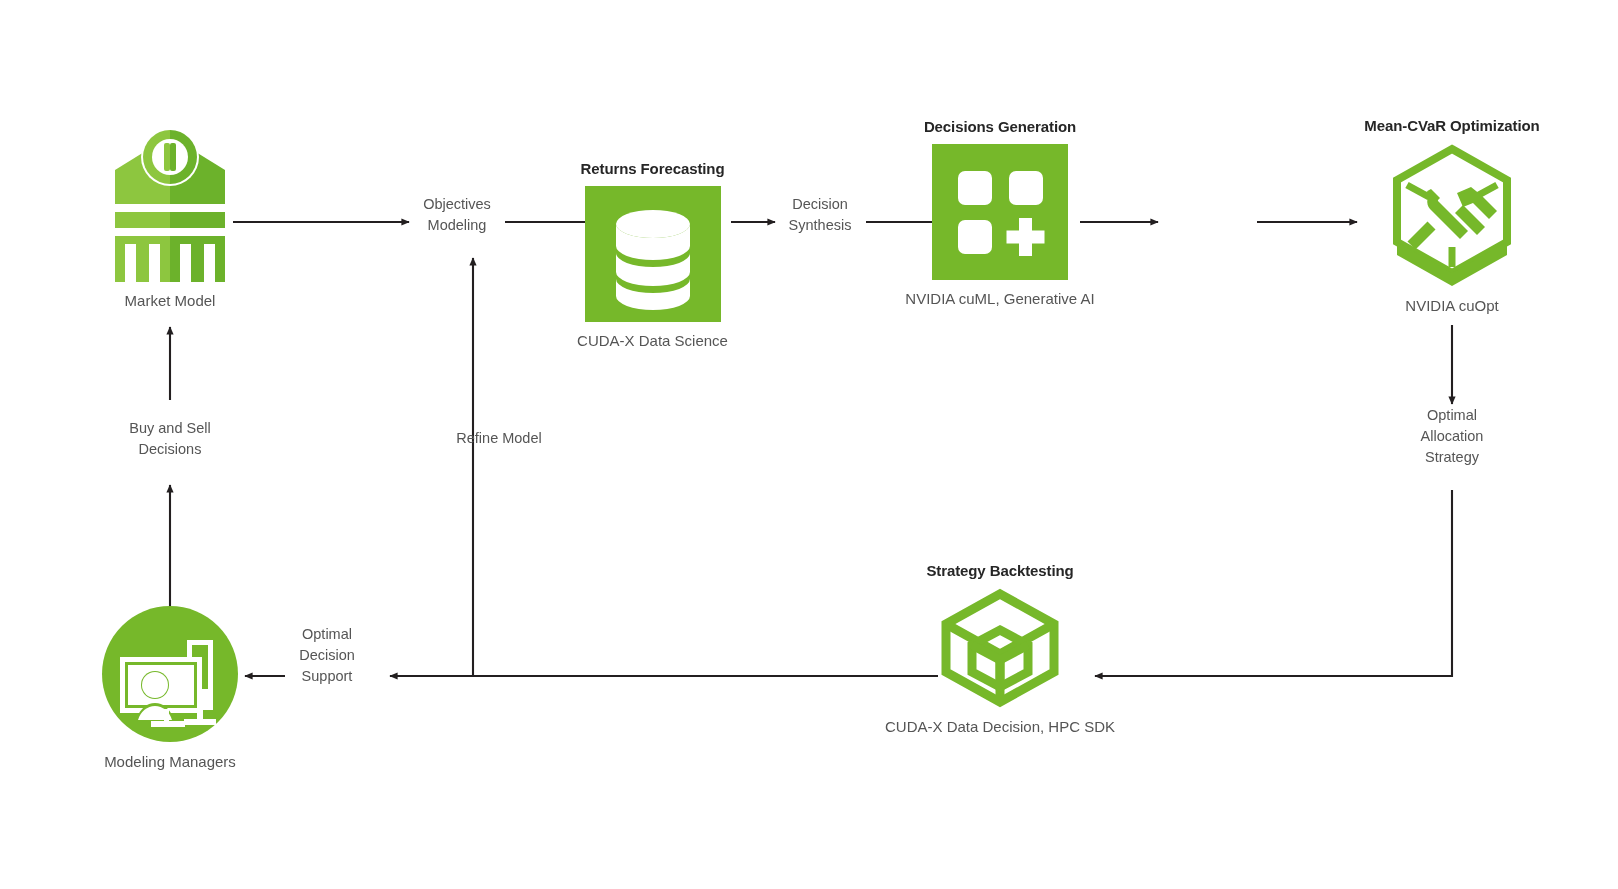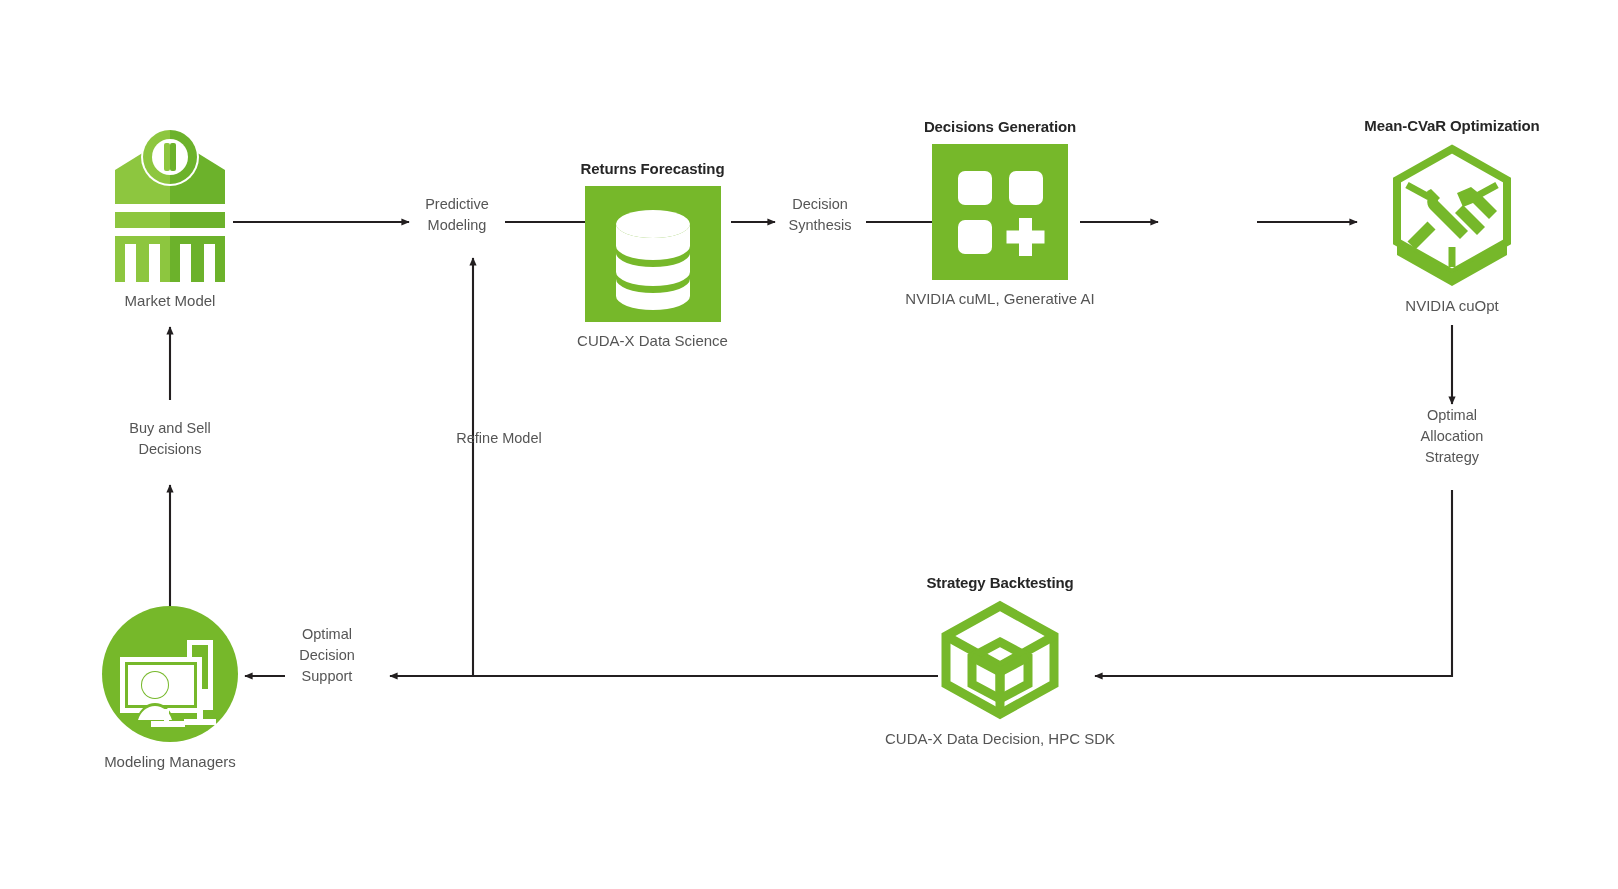--- a/index.html
+++ b/index.html
@@ -178,21 +178,21 @@
           <path d="M42 46 l9 9 -7 7 -9 -9 a13 13 0 0 1 7 -7 z"></path>
           <path d="M38.5 78.5 l8 8 -20 20 -8 -8 z"></path>
           <path d="M82 44 l-14 6 6 14 10 -4 16 16 8 -8 -16 -16 z"></path>
           <path d="M74 62 l-8 8 22 22 8 -8 z"></path>
         </g>
       </svg>
     </div>
     <div class="node-caption">NVIDIA cuOpt</div>
   </div>
 
-  <div class="node" style="left:880px; top:574px; width:240px;">
+  <div class="node" style="left:880px; top:562px; width:240px;">
     <div class="node-title">Strategy Backtesting</div>
     <div class="icon-wrap">
       <svg width="124" height="120" viewBox="0 0 124 120" aria-hidden="true">
         <g fill="none" stroke="#76B82A" stroke-width="9" stroke-linejoin="miter">
 
           <path d="M62 6 L116 36 L116 84 L62 114 L8 84 L8 36 Z"></path>
           <path d="M8 36 L62 66 L116 36"></path>
           <path d="M62 66 L62 114"></path>
 
           <path d="M62 42 L90 57 L90 84 L62 99 L34 84 L34 57 Z"></path>
@@ -227,21 +227,21 @@
         </g>
         <g fill="#ffffff">
           <circle cx="54" cy="80" r="13"></circle>
           <path d="M37 115 a18 21 0 0 1 34 0 z"></path>
         </g>
       </svg>
     </div>
     <div class="node-caption">Modeling Managers</div>
   </div>
 
-  <div class="edge-label" style="left:398px; top:194px; width:118px;">Predictive
+  <div class="edge-label" style="left:398px; top:194px; width:118px;">Objectives
 Modeling</div>
 
   <div class="edge-label" style="left:768px; top:194px; width:104px;">Decision
 Synthesis</div>
 
 
   <div class="edge-label" style="left:1390px; top:405px; width:124px;">Optimal
 Allocation
 Strategy</div>
 

